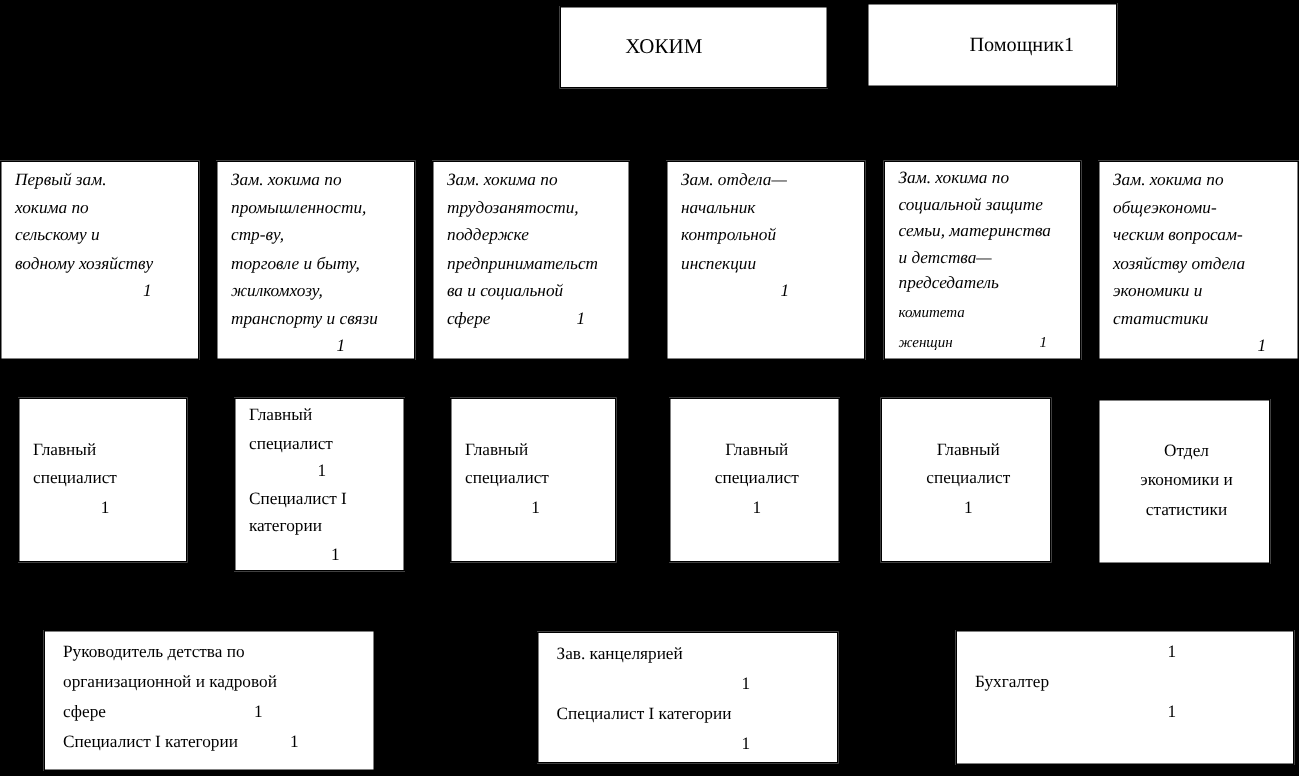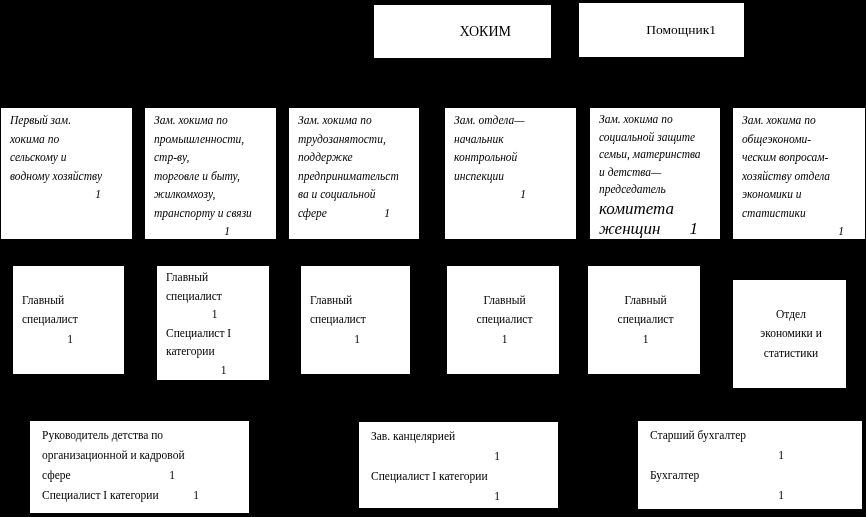--- a/index.html
+++ b/index.html
@@ -6,25 +6,25 @@
   #canvas{position:relative;width:866px;height:517px;background:#000;overflow:hidden;}
   .box{position:absolute;background:#fff;border:1px solid #000;box-sizing:border-box;color:#000;
        font-family:"Liberation Serif",serif;overflow:hidden;}
   .ln{display:flex;line-height:var(--lh,19px);font-size:11.5px;}
   .ln .c{margin-left:auto;padding-right:var(--cpad,0px);}
   .ctr{justify-content:center;}
   .ctr .c{margin-left:0;padding-right:0;}
   .hc .ln{justify-content:center;}
   .hc .c{margin-left:0;padding-right:0;}
   .vc{display:flex;flex-direction:column;justify-content:center;}
-  .big{font-size:17px;line-height:20px;}
+  .big{font-size:10px;line-height:20px;}
   .r2{--lh:18.5px;padding:3px 6px 0 9px;font-style:italic;}
   .r3{--lh:19.5px;padding:0 6px 0 9px;}
   .r4{--lh:20px;padding:4px 6px 0 12px;}
-  .hokim{display:flex;align-items:center;justify-content:flex-end;font-size:14px;padding-right:40px;}
+  .hokim{display:flex;align-items:center;justify-content:center;font-size:14px;padding-right:40px;}
   .assistant{display:flex;align-items:center;justify-content:flex-end;font-size:13.5px;padding:0 28px;}
 </style>
 </head>
 <body>
 
 <div id="canvas">
 
   <div class="box hokim" style="left:373px;top:4px;width:179px;height:55px;">
     <span>ХОКИМ</span>
   </div>
@@ -236,21 +236,21 @@
       </div>
     <div class="ln">
         <span>специалист</span>
       </div>
     <div class="ln">
         <span></span>
         <span class="c">1</span>
       </div>
   </div>
 
-  <div class="box r3 vc hc" style="left:732px;top:279px;width:115px;height:110px;">
+  <div class="box r3 vc hc" style="left:732px;top:266px;width:115px;height:110px;">
     <div class="ln">
         <span>Отдел</span>
       </div>
     <div class="ln">
         <span>экономики и</span>
       </div>
     <div class="ln">
         <span>статистики</span>
       </div>
   </div>
@@ -284,23 +284,20 @@
         <span>Специалист I категории</span>
       </div>
     <div class="ln">
         <span></span>
         <span class="c">1</span>
       </div>
   </div>
 
   <div class="box r4" style="left:637px;top:420px;width:226px;height:90px;--cpad:72px;">
     <div class="ln">
-        <span>Старший бухгалтер</span>
-      </div>
-    <div class="ln">
         <span></span>
         <span class="c">1</span>
       </div>
     <div class="ln">
         <span>Бухгалтер</span>
       </div>
     <div class="ln">
         <span></span>
         <span class="c">1</span>
       </div>

